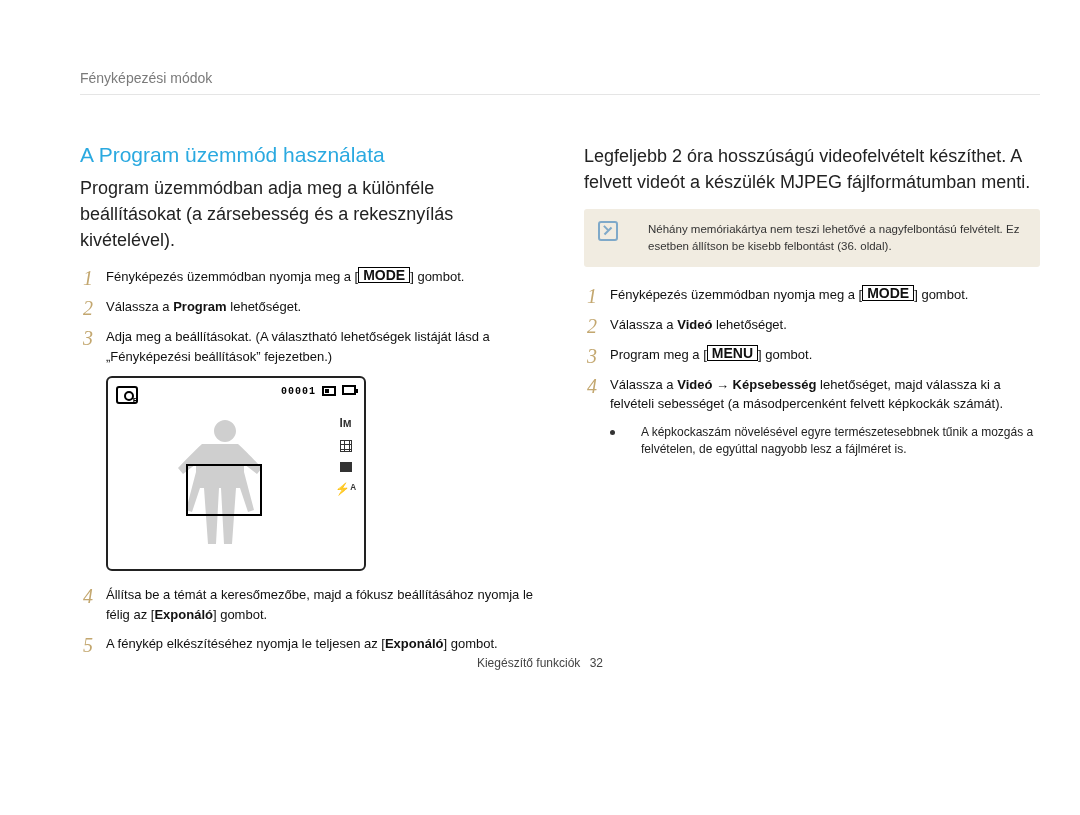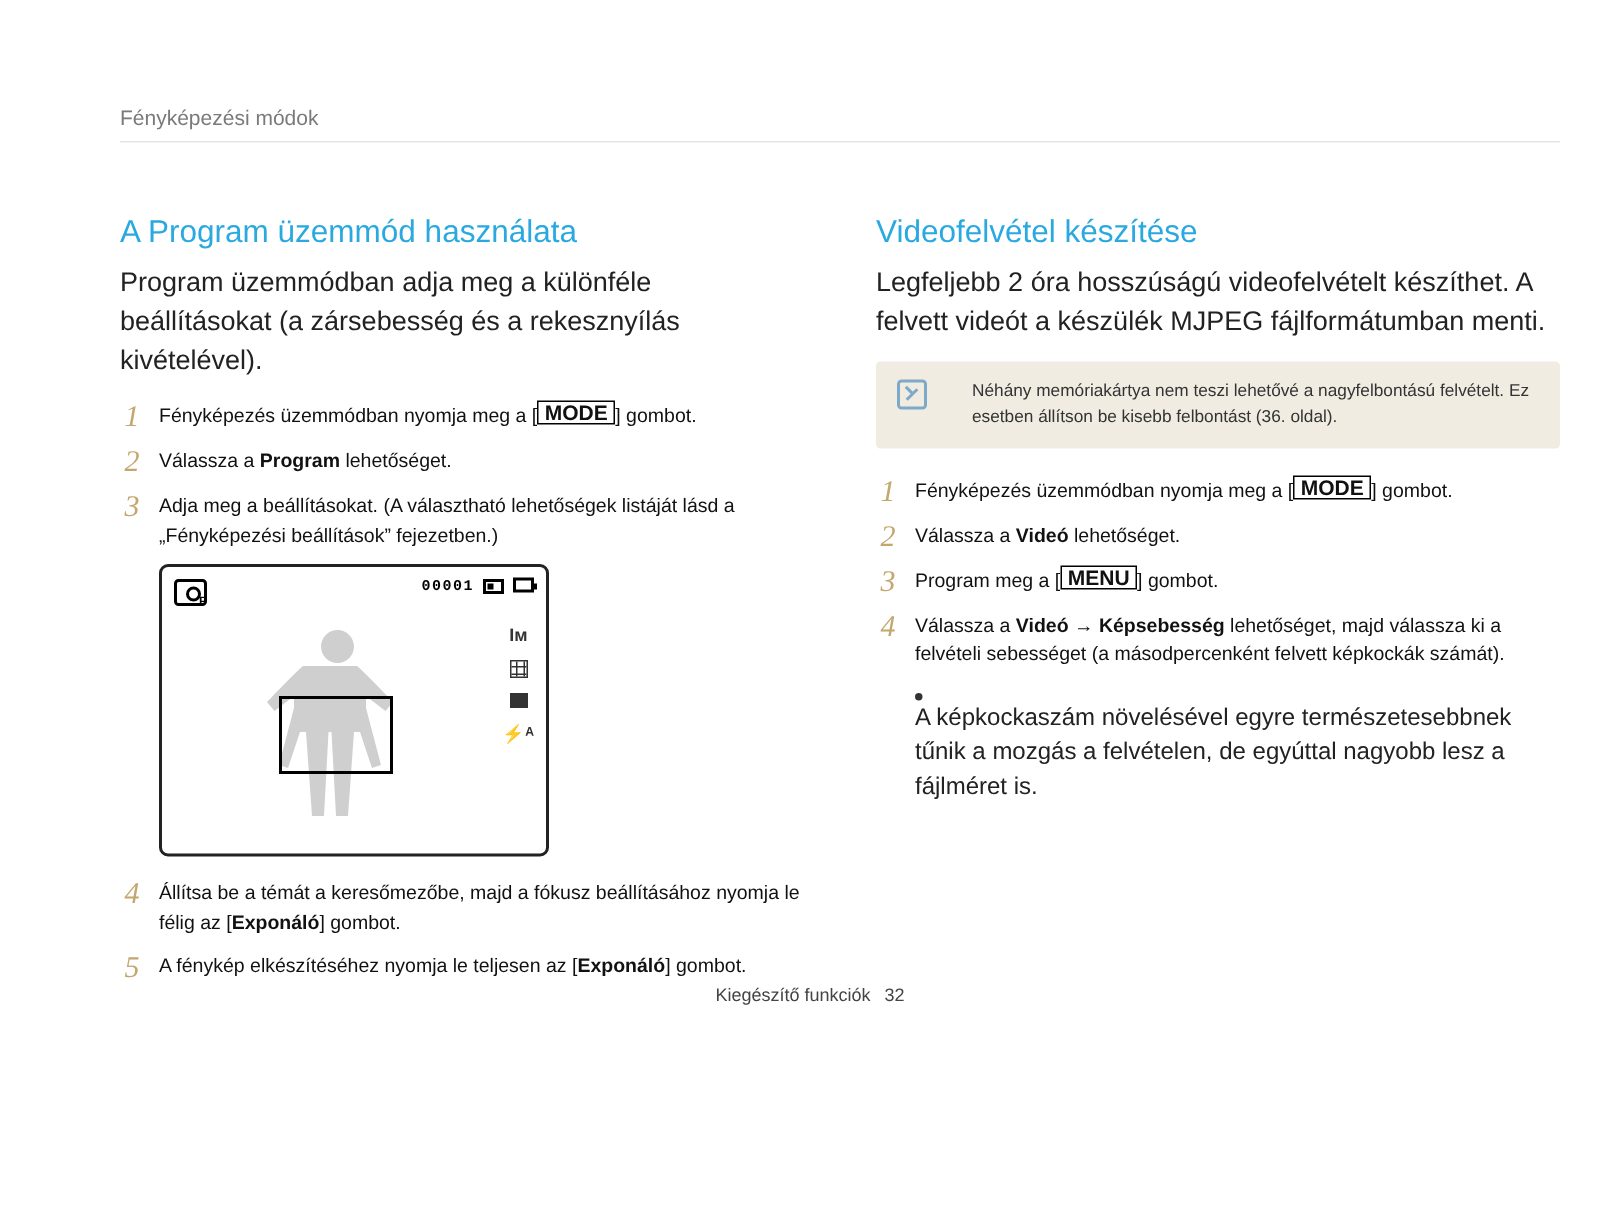--- a/index.html
+++ b/index.html
@@ -66,26 +66,25 @@
     display: inline-block;
     border: 1px solid #000;
     font-weight: 700;
     font-size: 14px;
     padding: 0 4px;
     line-height: 14px;
     vertical-align: 1px;
   }
   .sub-bullet {
     display: flex;
-    gap: 0;
-    font-size: 16px;
+    gap: 26px;
+    font-size: 12px;
     color: #222;
     line-height: 1.45;
     margin: 4px 0 0 26px;
-    flex-direction: column;
   }
   .sub-bullet .dot {
     width: 5px; height: 5px; background:#333; border-radius:50%;
     margin-top: 6px; flex-shrink:0;
   }
 
   
   .camera {
     width: 260px;
     height: 195px;
@@ -211,21 +210,20 @@
         </li>
         <li>
           <div>
             <span>A fénykép elkészítéséhez nyomja le teljesen az [</span><span class="bold">Exponáló</span><span>] gombot.</span>
           </div>
         </li>
       </ol>
     </div>
 
     <div class="col">
-      <h2 class="heading">Videofelvétel készítése</h2>
       <p class="intro">Legfeljebb 2 óra hosszúságú videofelvételt készíthet. A felvett videót a készülék MJPEG fájlformátumban menti.</p>
 
       <div class="note">
         <div class="noteicon"></div>
         <div>Néhány memóriakártya nem teszi lehetővé a nagyfelbontású felvételt. Ez esetben állítson be kisebb felbontást (36. oldal).</div>
       </div>
 
       <ol class="steps">
         <li>
           <div>

